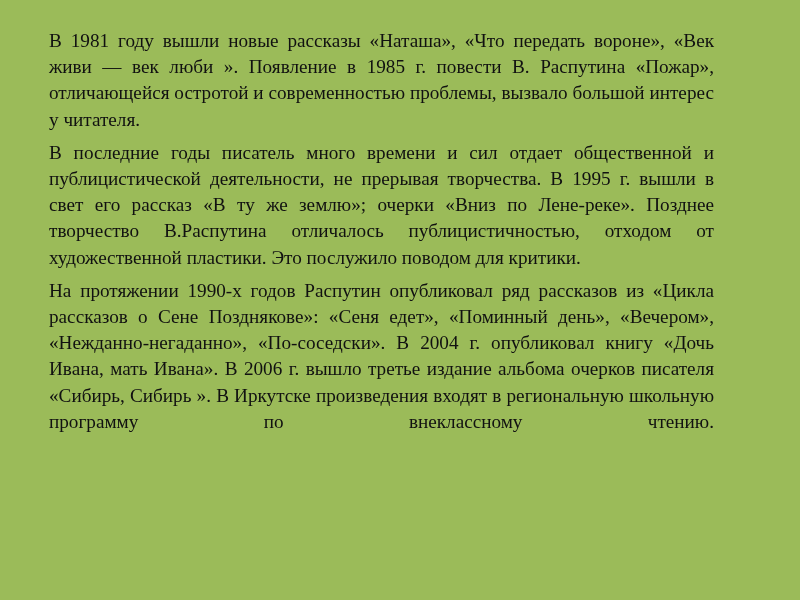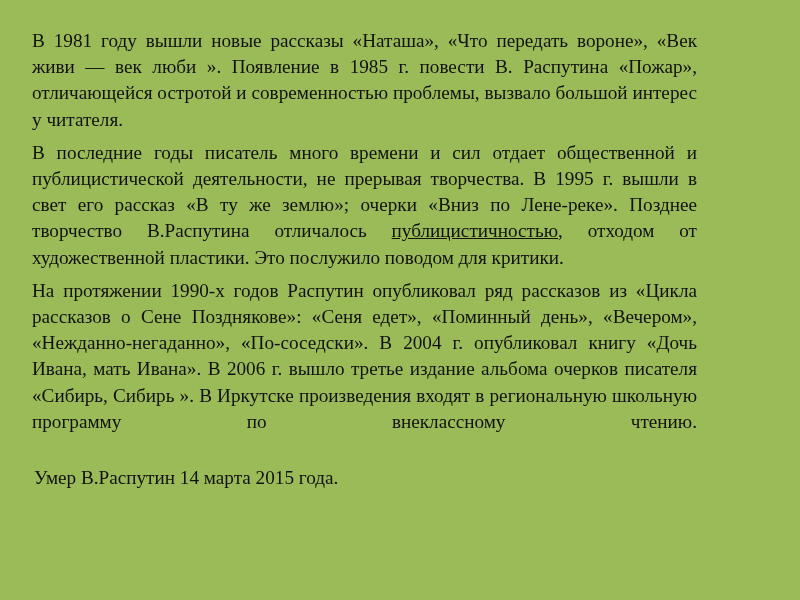--- a/index.html
+++ b/index.html
@@ -8,50 +8,48 @@
     }
     body {
       width: 800px;
       height: 600px;
       overflow: hidden;
       background: #9bbb59;
       position: relative;
     }
     .slide {
       position: absolute;
-      left: 32px;
+      left: 49px;
       top: 28px;
       width: 665px;
       font-family: "Liberation Serif", "DejaVu Serif", serif;
       font-size: 19.2px;
       line-height: 26.2px;
       color: #111111;
     }
     .para {
       margin: 0 0 7px 0;
       text-align: justify;
       text-align-last: left;
     }
     .para.last-justify {
       text-align-last: justify;
       font-family: Liberation Serif, serif;
     }
     .underline {
-      text-decoration: underline;
     }
     .final {
       margin-top: 30px;
       text-align: left;
       padding-left: 2px;
     }
   </style>
 </head>
 <body>
 
 <div class="slide">
   <p class="para">В 1981 году вышли новые рассказы «Наташа», «Что передать вороне», «Век живи — век люби ». Появление в 1985 г. повести В. Распутина «Пожар», отличающейся остротой и современностью проблемы, вызвало большой интерес у читателя.</p>
 
   <p class="para"><span>В последние годы писатель много времени и сил отдает общественной и публицистической деятельности, не прерывая творчества. В 1995 г. вышли в свет его рассказ «В ту же землю»; очерки «Вниз по Лене-реке». Позднее творчество В.Распутина отличалось </span><span class="underline">публицистичностью</span><span>, отходом от художественной пластики. Это послужило поводом для критики.</span></p>
 
   <p class="para last-justify">На протяжении 1990-х годов Распутин опубликовал ряд рассказов из «Цикла рассказов о Сене Позднякове»: «Сеня едет», «Поминный день», «Вечером», «Нежданно-негаданно», «По-соседски». В 2004 г. опубликовал книгу «Дочь Ивана, мать Ивана». В 2006 г. вышло третье издание альбома очерков писателя «Сибирь, Сибирь ». В Иркутске произведения входят в региональную школьную программу по внеклассному чтению.</p>
 
-  <p class="para final">Умер В.Распутин 14 марта 2015 года.</p>
 </div>
 
 </body></html>

